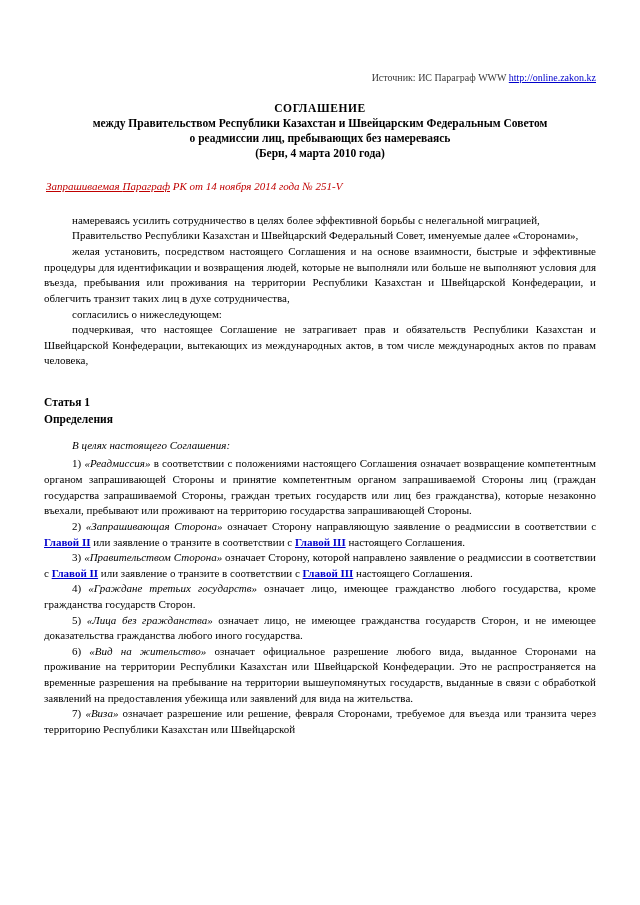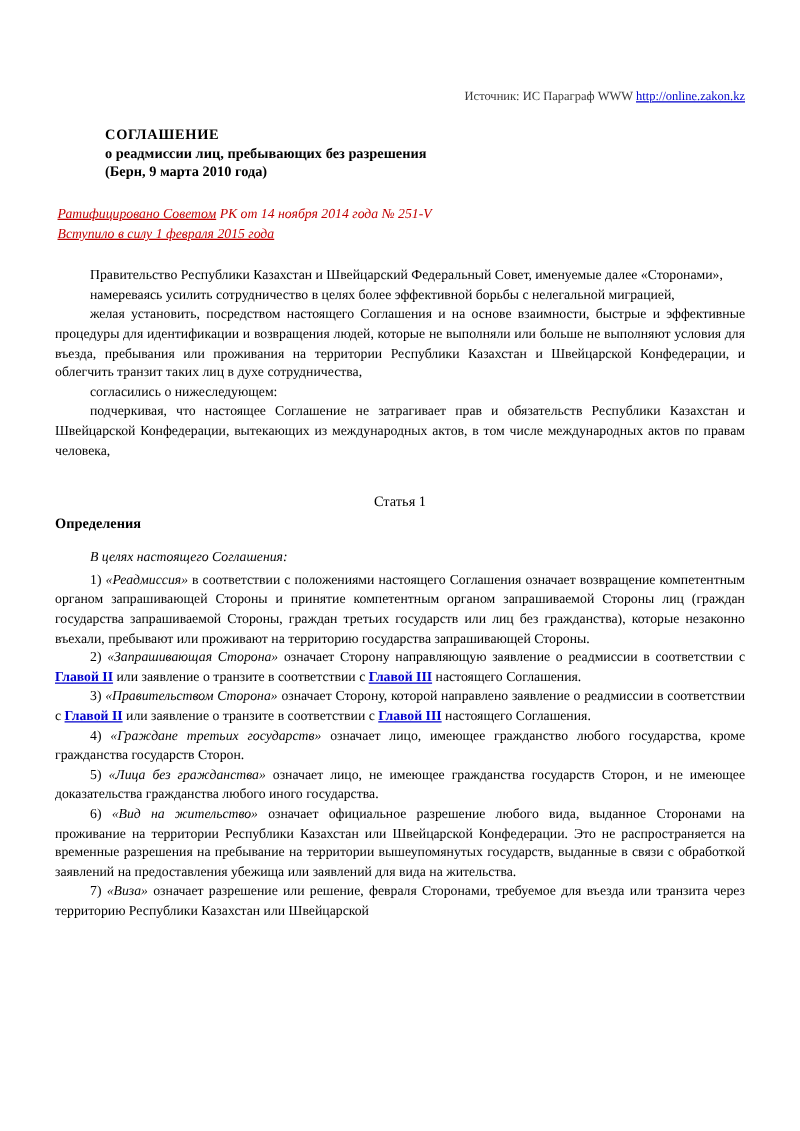--- a/index.html
+++ b/index.html
@@ -29,21 +29,21 @@
     font-size: 10px;
     color: #3a3a3a;
     margin-bottom: 16px;
     white-space: nowrap;
   }
   .source-link {
     color: #0000cc;
     text-decoration: underline;
   }
   .title-block {
-    text-align: left;
+    text-align: center;
     font-weight: bold;
     font-size: 11.5px;
     line-height: 1.32;
     margin-bottom: 18px;
   }
   .title-block div {
     padding: 0 40px;
   }
   .title-line-1 { letter-spacing: 0.6px; }
   .ratified {
@@ -61,22 +61,22 @@
   }
   .ratified .law-link { color: #c00000; }
   p.body-par {
     margin: 0 0 0 0;
     text-align: justify;
     text-indent: 28px;
     font-size: 11px;
     line-height: 1.42;
   }
   .section-head {
-    text-align: center;
-    font-weight: normal;
+    text-align: left;
+    font-weight: bold;
     margin-top: 26px;
     margin-bottom: 2px;
     font-size: 11.5px;
   }
   .section-sub {
     font-weight: bold;
     margin-bottom: 12px;
     font-size: 11.5px;
   }
   .lead-in {
@@ -103,32 +103,32 @@
 <body>
 
 <div class="page">
 
   <div class="source-line">
     <span>Источник: ИС Параграф WWW </span><a class="source-link" href="#">http://online.zakon.kz</a>
   </div>
 
   <div class="title-block">
     <div class="title-line-1">СОГЛАШЕНИЕ</div>
-    <div>о реадмиссии лиц, пребывающих без разрешения</div>
-    <div>(Берн, 9 марта 2010 года)</div>
+    <div>между Правительством Республики Казахстан и Швейцарским Федеральным Советом</div>
+    <div>о реадмиссии лиц, пребывающих без намереваясь</div>
+    <div>(Берн, 4 марта 2010 года)</div>
   </div>
 
   <div class="ratified">
-    <div><span class="ul">Ратифицировано </span><a class="law-link" href="#">Советом</a><span> РК от 14 ноября 2014 года № 251-V</span></div>
-    <div class="ul">Вступило в силу 1 февраля 2015 года</div>
+    <div><span class="ul">Запрашиваемая </span><a class="law-link" href="#">Параграф</a><span> РК от 14 ноября 2014 года № 251-V</span></div>
   </div>
 
   <div>
+    <p class="body-par">намереваясь усилить сотрудничество в целях более эффективной борьбы с нелегальной миграцией,</p>
     <p class="body-par">Правительство Республики Казахстан и Швейцарский Федеральный Совет, именуемые далее «Сторонами»,</p>
-    <p class="body-par">намереваясь усилить сотрудничество в целях более эффективной борьбы с нелегальной миграцией,</p>
     <p class="body-par">желая установить, посредством настоящего Соглашения и на основе взаимности, быстрые и эффективные процедуры для идентификации и возвращения людей, которые не выполняли или больше не выполняют условия для въезда, пребывания или проживания на территории Республики Казахстан и Швейцарской Конфедерации, и облегчить транзит таких лиц в духе сотрудничества,</p>
     <p class="body-par">согласились о нижеследующем:</p>
     <p class="body-par">подчеркивая, что настоящее Соглашение не затрагивает прав и обязательств Республики Казахстан и Швейцарской Конфедерации, вытекающих из международных актов, в том числе международных актов по правам человека,</p>
   </div>
 
   <div class="section-head">Статья 1</div>
   <div class="section-sub">Определения</div>
 
   <p class="lead-in">В целях настоящего Соглашения:</p>
 

